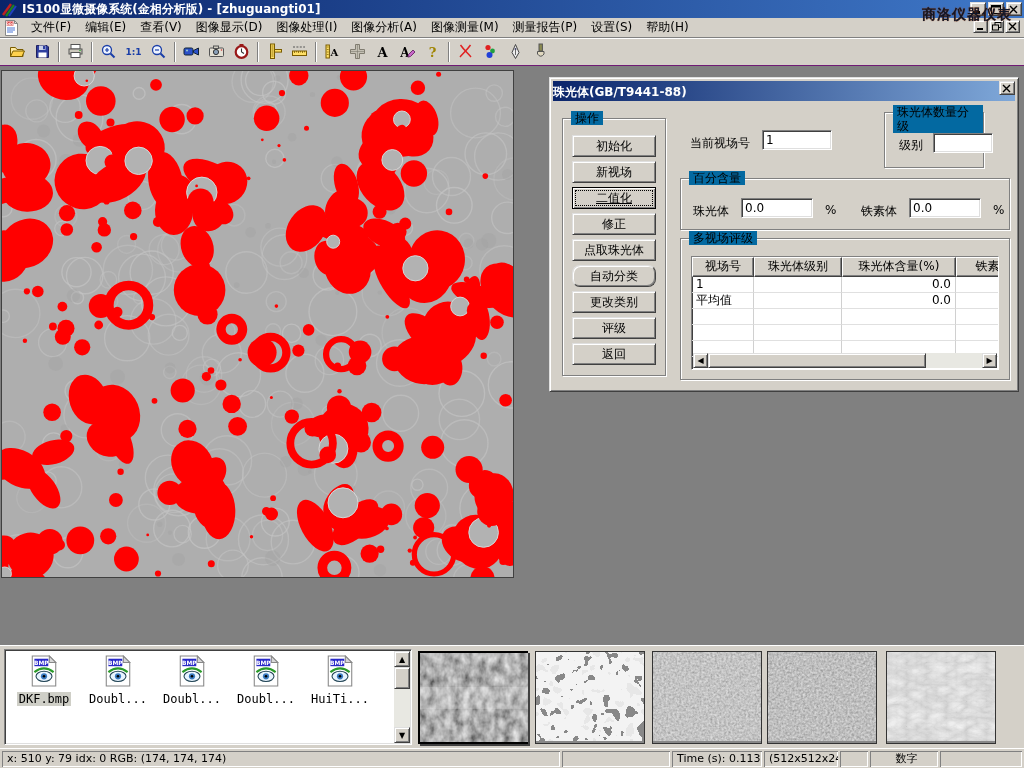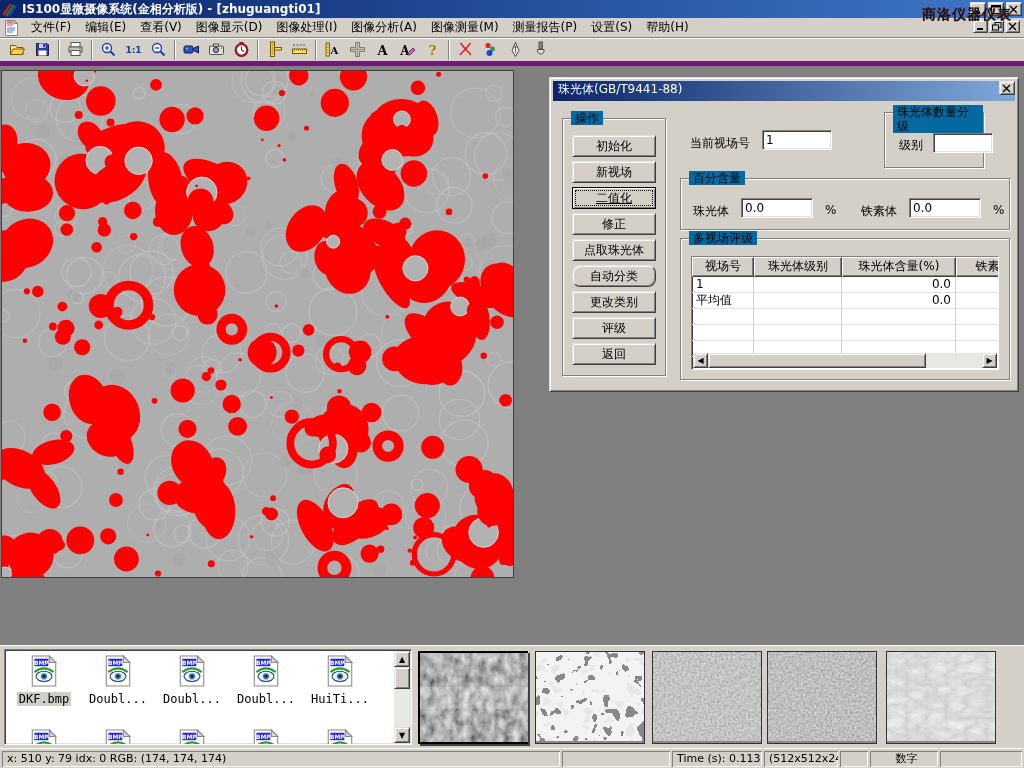--- a/index.html
+++ b/index.html
@@ -29,34 +29,34 @@
   
   #menubar { position:absolute; top:18px; left:0; width:1024px; height:20px; background:#d4d0c8;
              display:flex; align-items:center; border-bottom:1px solid #808080; }
   #doc-icon { width:17px; height:17px; margin:0 4px 0 3px; }
   .menu-item { padding:2px 7px; white-space:nowrap; }
   #mdi-controls { position:absolute; right:4px; top:2px; display:flex; gap:1px; }
   .wbtn-s { width:15px; height:13px; display:inline-flex; align-items:center; justify-content:center; }
 
   
   #toolbar { position:absolute; top:38px; left:0; width:1024px; height:28px; background:#d4d0c8;
-             border-bottom:5px solid #701a75; box-shadow:inset 0 1px 0 #fff; display:flex; align-items:center; padding-left:5px; }
+             border-bottom:1px solid #701a75; box-shadow:inset 0 1px 0 #fff; display:flex; align-items:center; padding-left:5px; }
   .tb-btn { width:25px; height:24px; display:flex; align-items:center; justify-content:center; background:transparent; border:none; }
   .tb-sep { width:2px; height:20px; margin:0 3px; border-left:1px solid #808080; border-right:1px solid #fff; }
 
   
   #micrograph { position:absolute; left:1px; top:70px; width:513px; height:508px; border:1px solid #404040; overflow:hidden; background:#aeaeae; }
 
   
   #dialog { position:absolute; left:549px; top:77px; width:470px; height:315px; background:#d4d0c8;
             border:1px solid; border-color:#dfdfdf #404040 #404040 #dfdfdf;
             box-shadow: inset 1px 1px #fff, inset -1px -1px #808080; }
   #dlg-title { position:absolute; left:3px; top:3px; right:3px; height:20px;
-               background:linear-gradient(90deg,#0a246a,#7fa8d9); color:#fff; font-weight:normal;
-               display:flex; align-items:flex-start; padding-left:5px; }
+               background:linear-gradient(90deg,#0a246a,#7fa8d9); color:#fff; font-weight:bold;
+               display:flex; align-items:flex-end; }
   #dlg-close { position:absolute; right:3px; top:3px; }
   .op-btn { position:absolute; left:9px; width:84px; height:22px; font-size:12px; text-align:center; line-height:20px;
             font-family:"DejaVu Sans", sans-serif; }
   .op-btn.focused { border:1px solid #000; outline:1px dotted #000; outline-offset:-4px; }
   .field { position:absolute; height:20px; background:#fff; border:1px solid; border-color:#808080 #fff #fff #808080;
            box-shadow: inset 1px 1px #404040, inset -1px -1px #dfdfdf; font-size:12px; padding:2px 3px;
            font-family:"DejaVu Sans", sans-serif; }
   .lbl { position:absolute; white-space:nowrap; }
 
   
@@ -69,21 +69,21 @@
   .td { flex:none; border-right:1px solid #d0d0d0; border-bottom:1px solid #e0e0e0; white-space:nowrap; overflow:hidden;
         padding:0 4px; line-height:15px; }
   .td.num { text-align:right; }
   #mv-hscroll { position:absolute; left:1px; bottom:1px; right:1px; height:15px; background:#e8e8e2; display:flex; }
   .sb-arrow { width:15px; height:15px; font-size:8px; display:flex; align-items:center; justify-content:center; flex:none; }
   #mv-thumb { height:15px; width:218px; flex:none; }
 
   
   #bottompanel { position:absolute; left:0; top:645px; width:1024px; height:103px; background:#d4d0c8; border-top:1px solid #fff; }
   #filelist { position:absolute; left:4px; top:3px; width:408px; height:96px; background:#fff; overflow:hidden; }
-  #file-items { position:absolute; left:2px; top:2px; width:372px; height:92px; display:flex; flex-wrap:wrap; overflow:hidden; }
+  #file-items { position:absolute; left:2px; top:2px; width:372px; height:92px; display:flex; flex-wrap:wrap; overflow:hidden;flex-direction:column; }
   .file-item { width:74px; height:74px; display:flex; flex-direction:column; align-items:center; padding-top:3px; }
   .file-label { margin-top:2px; font-family:"DejaVu Sans Mono", monospace; font-size:12px; padding:0 2px; white-space:nowrap; }
   .file-item.selected .file-label { background:#cfcfc7; }
   #file-vscroll { position:absolute; right:1px; top:1px; width:16px; height:92px; background:#e8e8e2; }
   #fv-up { position:absolute; top:0; left:0; } #fv-down { position:absolute; bottom:0; left:0; }
   #fv-thumb { position:absolute; top:16px; left:0; width:16px; height:22px; }
   .sb-arrow2 { width:16px; height:16px; font-size:8px; display:flex; align-items:center; justify-content:center; }
 
   .thumb { position:absolute; top:650px; width:110px; height:93px; border:1px solid #333; background:#888; }
   .thumb.selected { border:2px solid #000; box-shadow:2px 2px 0 #404040; }

